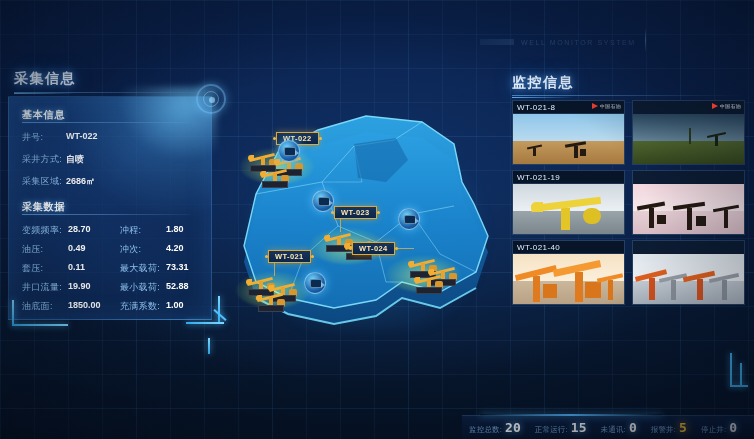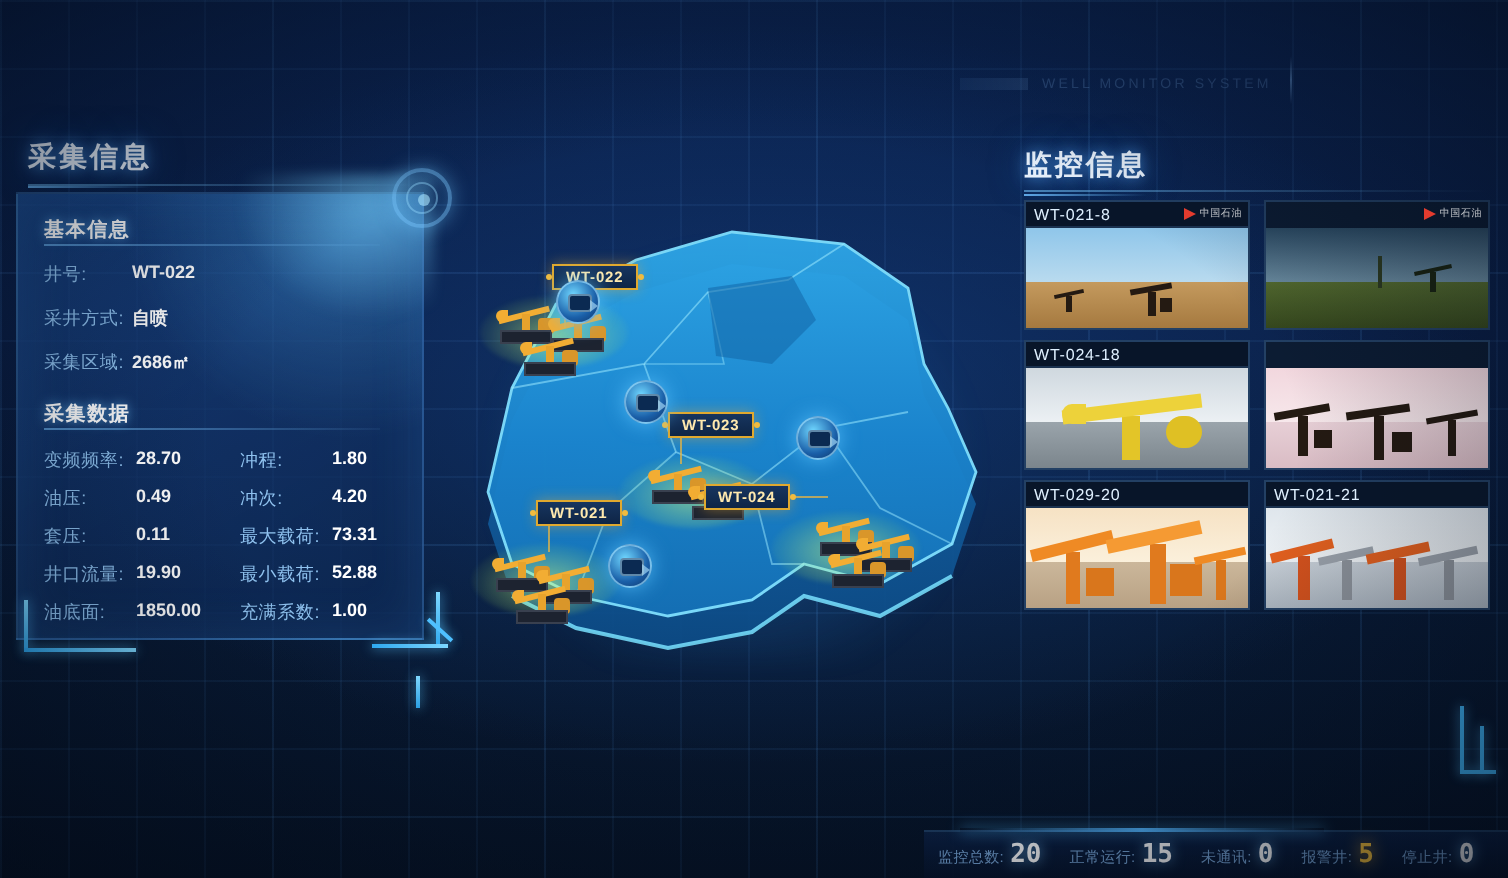--- a/index.html
+++ b/index.html
@@ -556,21 +556,21 @@
         <i style="left:0; bottom:0; width:2px; height:16px; background:#2c3a22;"></i>
       </div>
     </div>
     <div class="wm">
       <span class="dot"></span>
       <span class="t">中国石油</span>
     </div>
   </div>
 
   <div class="cam" style="left:0px; top:70px;">
-    <div class="cap">WT-024-18</div>
+    <div class="cap">WT-021-19</div>
     <div class="feed f18">
       <div class="sky"></div>
         <div class="gnd"></div>
       <div class="jack" style="left:18px; bottom:4px; width:72px; height:34px;">
         <i style="left:30px; bottom:0; width:9px; height:22px; background:#e3c528;"></i>
         <i style="left:0; bottom:22px; width:70px; height:7px; background:#edd23a; transform:rotate(-7deg);"></i>
         <i style="left:52px; bottom:6px; width:18px; height:16px; background:#dfc024; border-radius:9px;"></i>
         <i style="left:0; bottom:18px; width:12px; height:10px; background:#edd23a; border-radius:5px 0 0 5px;"></i>
       </div>
     </div>
@@ -591,21 +591,21 @@
         <i style="left:23px; bottom:4px; width:10px; height:10px;"></i>
       </div>
       <div class="jack" style="left:80px; bottom:6px; width:28px; height:26px;">
         <i style="left:11px; bottom:0; width:4px; height:18px;"></i>
         <i style="left:0; bottom:18px; width:26px; height:3px; transform:rotate(-10deg);"></i>
       </div>
     </div>
   </div>
 
   <div class="cam" style="left:0px; top:140px;">
-    <div class="cap">WT-029-20</div>
+    <div class="cap">WT-021-40</div>
     <div class="feed f20">
       <div class="sky"></div>
         <div class="gnd"></div>
       <div class="jack" style="left:2px; bottom:2px; width:44px; height:40px;">
         <i style="left:18px; bottom:0; width:7px; height:26px; background:#e07a1e;"></i>
         <i style="left:0; bottom:26px; width:42px; height:6px; background:#ef8a24; transform:rotate(-14deg);"></i>
         <i style="left:28px; bottom:4px; width:14px; height:14px; background:#d9761c;"></i>
       </div>
       <div class="jack" style="left:40px; bottom:2px; width:50px; height:44px;">
         <i style="left:22px; bottom:0; width:8px; height:30px; background:#e07a1e;"></i>
@@ -613,21 +613,20 @@
         <i style="left:32px; bottom:4px; width:16px; height:16px; background:#d9761c;"></i>
       </div>
       <div class="jack" style="left:84px; bottom:4px; width:28px; height:30px;">
         <i style="left:11px; bottom:0; width:5px; height:20px; background:#d9761c;"></i>
         <i style="left:0; bottom:20px; width:26px; height:4px; background:#ef8a24; transform:rotate(-12deg);"></i>
       </div>
     </div>
   </div>
 
   <div class="cam" style="left:120px; top:140px;">
-    <div class="cap">WT-021-21</div>
     <div class="feed f21">
       <div class="sky"></div>
         <div class="gnd"></div>
       <div class="jack" style="left:2px; bottom:4px; width:34px; height:34px;">
         <i style="left:14px; bottom:0; width:6px; height:22px; background:#d4521d;"></i>
         <i style="left:0; bottom:22px; width:32px; height:5px; background:#e2601f; transform:rotate(-14deg);"></i>
       </div>
       <div class="jack" style="left:26px; bottom:4px; width:30px; height:30px;">
         <i style="left:12px; bottom:0; width:5px; height:20px; background:#8d939b;"></i>
         <i style="left:0; bottom:20px; width:28px; height:4px; background:#9aa1aa; transform:rotate(-12deg);"></i>

